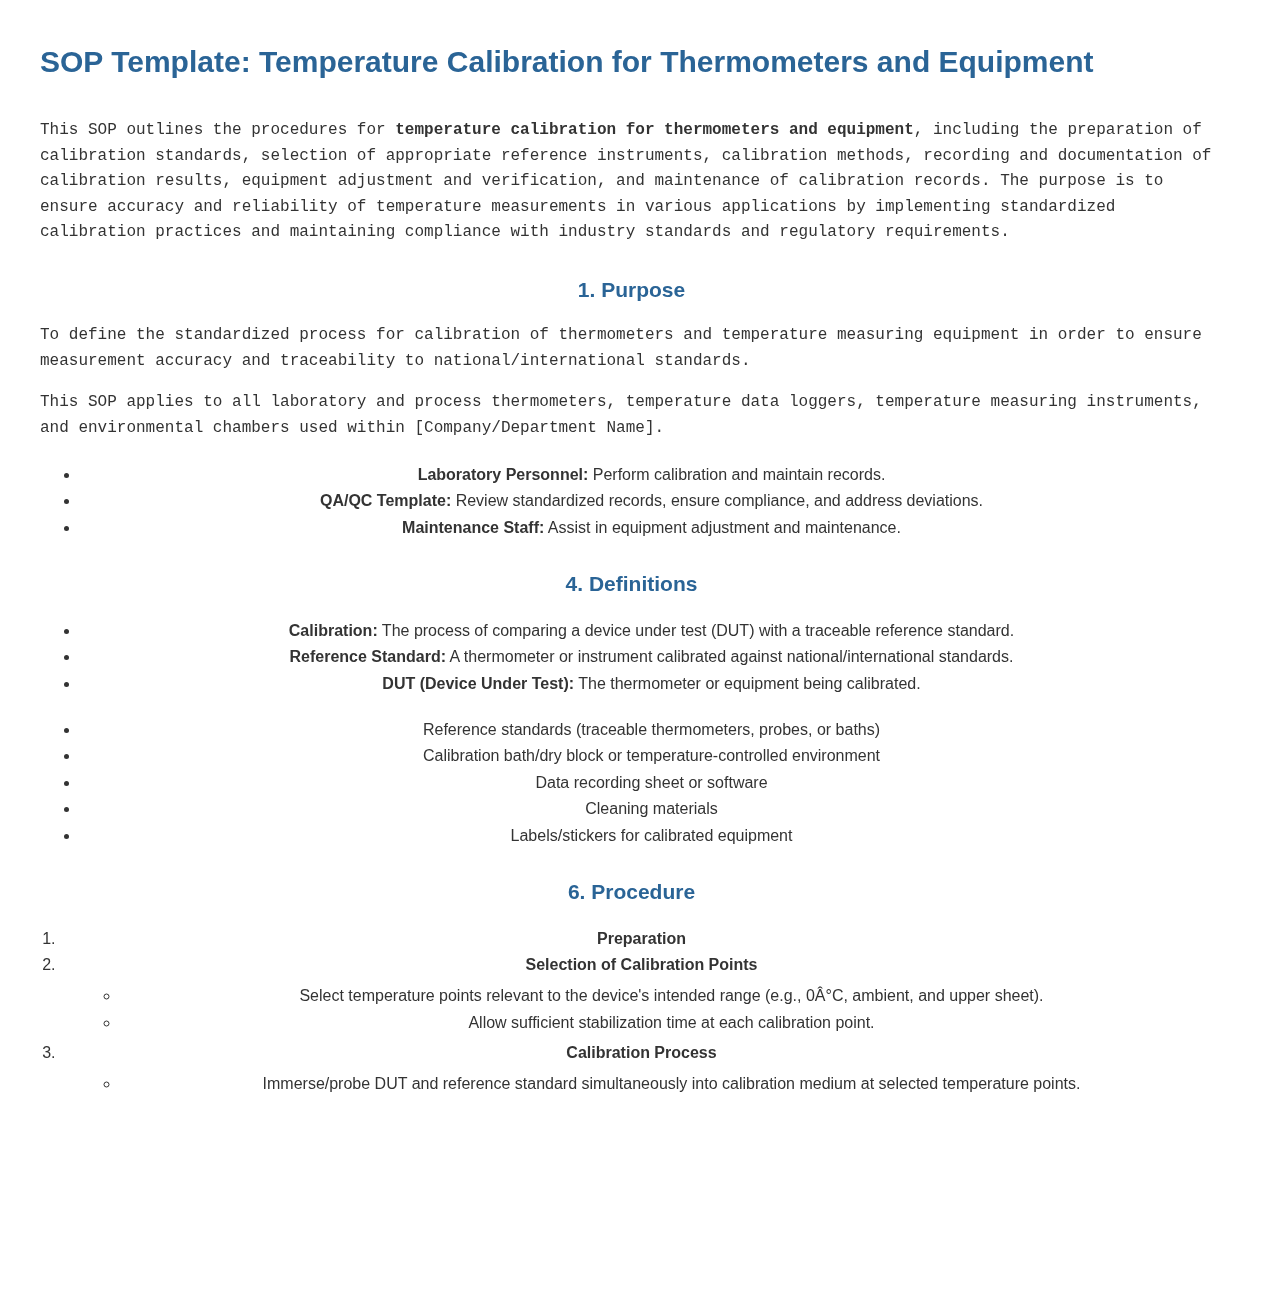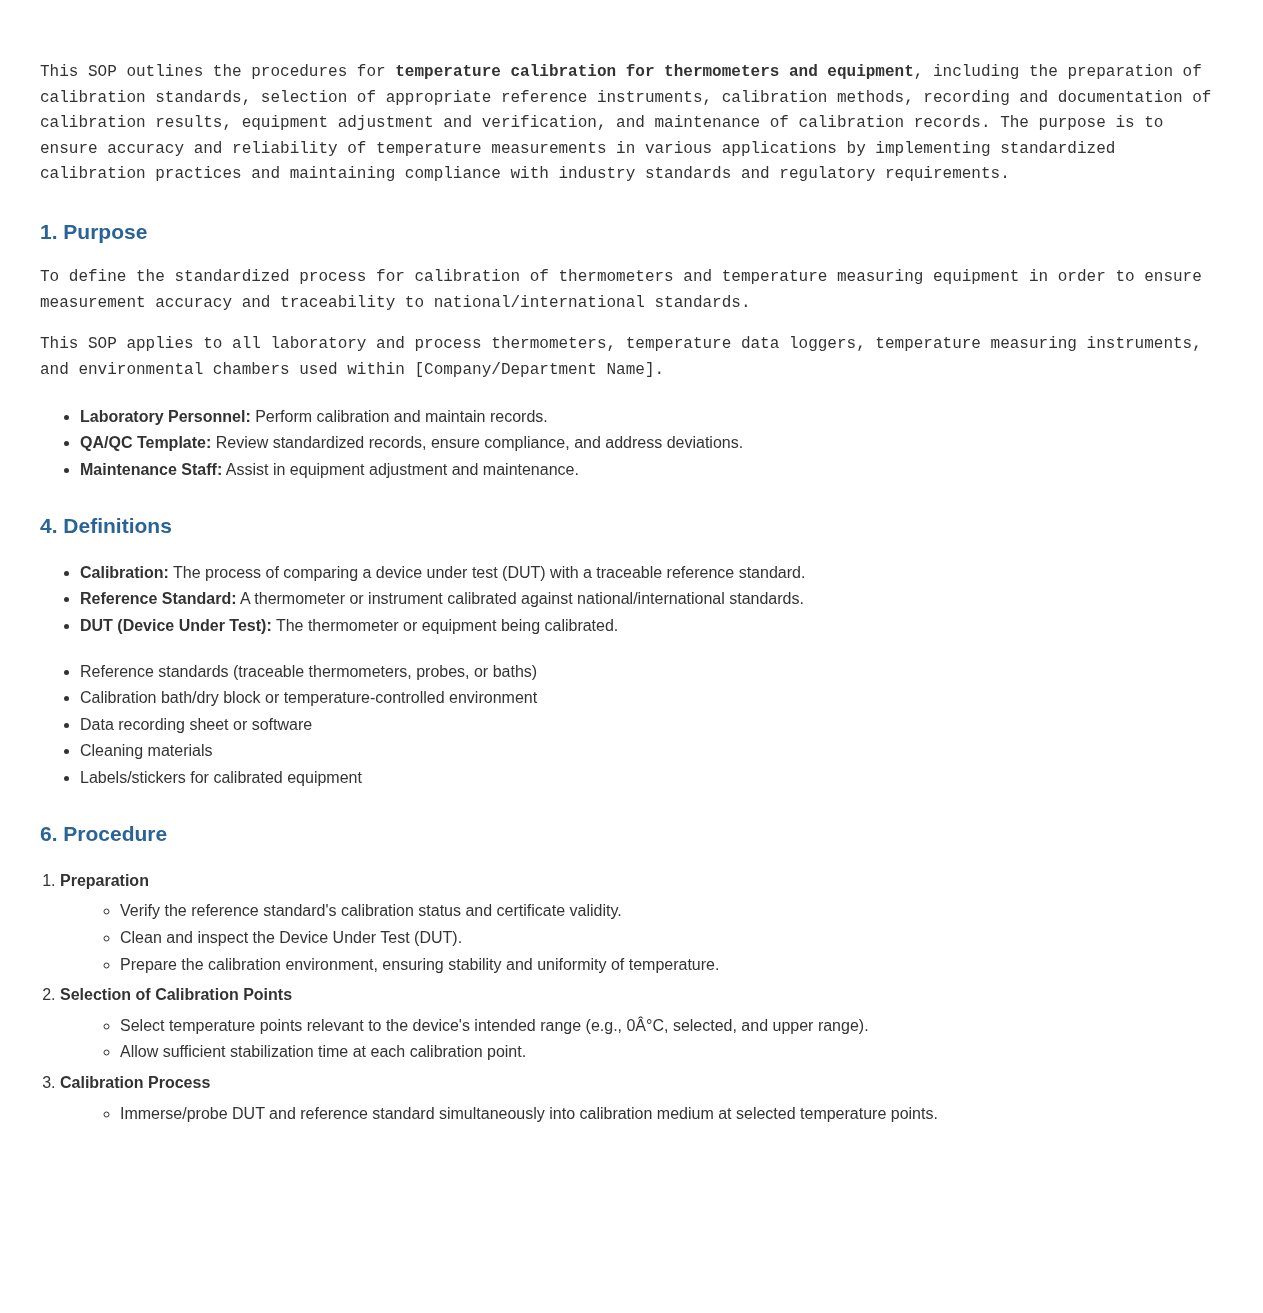--- a/index.html
+++ b/index.html
@@ -25,27 +25,29 @@
     font-weight: bold;
     color: #2a6496;
     margin: 0 0 38px 0;
   }
   h2 {
     font-size: 21px;
     line-height: 1.3;
     font-weight: bold;
     color: #2a6496;
     margin: 30px 0 20px 0;
+    text-align: center;
   }
   p {
     margin: 16px 0;
     font-family: Liberation Mono, monospace;
   }
   ul, ol {
     margin: 20px 0;
+    text-align: center;
   }
   ul {
     padding-left: 40px;
     list-style-type: disc;
   }
   ol {
     padding-left: 20px;
     list-style-type: decimal;
   }
   li {
@@ -58,20 +60,21 @@
   }
   strong {
     font-weight: bold;
   }
 </style>
 </head>
 <body>
 
 <div class="doc">
 
+  <h1>SOP Template: Temperature Calibration for Thermometers and Equipment</h1>
 
   <p><span>This SOP outlines the procedures for </span><strong>temperature calibration for thermometers and equipment</strong><span>, including the preparation of calibration standards, selection of appropriate reference instruments, calibration methods, recording and documentation of calibration results, equipment adjustment and verification, and maintenance of calibration records. The purpose is to ensure accuracy and reliability of temperature measurements in various applications by implementing standardized calibration practices and maintaining compliance with industry standards and regulatory requirements.</span></p>
 
   <h2>1. Purpose</h2>
   <p>To define the standardized process for calibration of thermometers and temperature measuring equipment in order to ensure measurement accuracy and traceability to national/international standards.</p>
 
   <p>This SOP applies to all laboratory and process thermometers, temperature data loggers, temperature measuring instruments, and environmental chambers used within [Company/Department Name].</p>
 
   <ul>
     <li><strong>Laboratory Personnel:</strong><span> Perform calibration and maintain records.</span></li>
@@ -91,30 +94,25 @@
     <li>Calibration bath/dry block or temperature-controlled environment</li>
     <li>Data recording sheet or software</li>
     <li>Cleaning materials</li>
     <li>Labels/stickers for calibrated equipment</li>
   </ul>
 
   <h2>6. Procedure</h2>
   <ol>
     <li>
       <strong>Preparation</strong>
-      <ul>
-        <li>Verify the reference standard's calibration status and certificate validity.</li>
-        <li>Clean and inspect the Device Under Test (DUT).</li>
-        <li>Prepare the calibration environment, ensuring stability and uniformity of temperature.</li>
-      </ul>
     </li>
     <li>
       <strong>Selection of Calibration Points</strong>
       <ul>
-        <li>Select temperature points relevant to the device's intended range (e.g., 0Â°C, selected, and upper range).</li>
+        <li>Select temperature points relevant to the device's intended range (e.g., 0Â°C, ambient, and upper sheet).</li>
         <li>Allow sufficient stabilization time at each calibration point.</li>
       </ul>
     </li>
     <li>
       <strong>Calibration Process</strong>
       <ul>
         <li>Immerse/probe DUT and reference standard simultaneously into calibration medium at selected temperature points.</li>
       </ul>
     </li>
   </ol>

